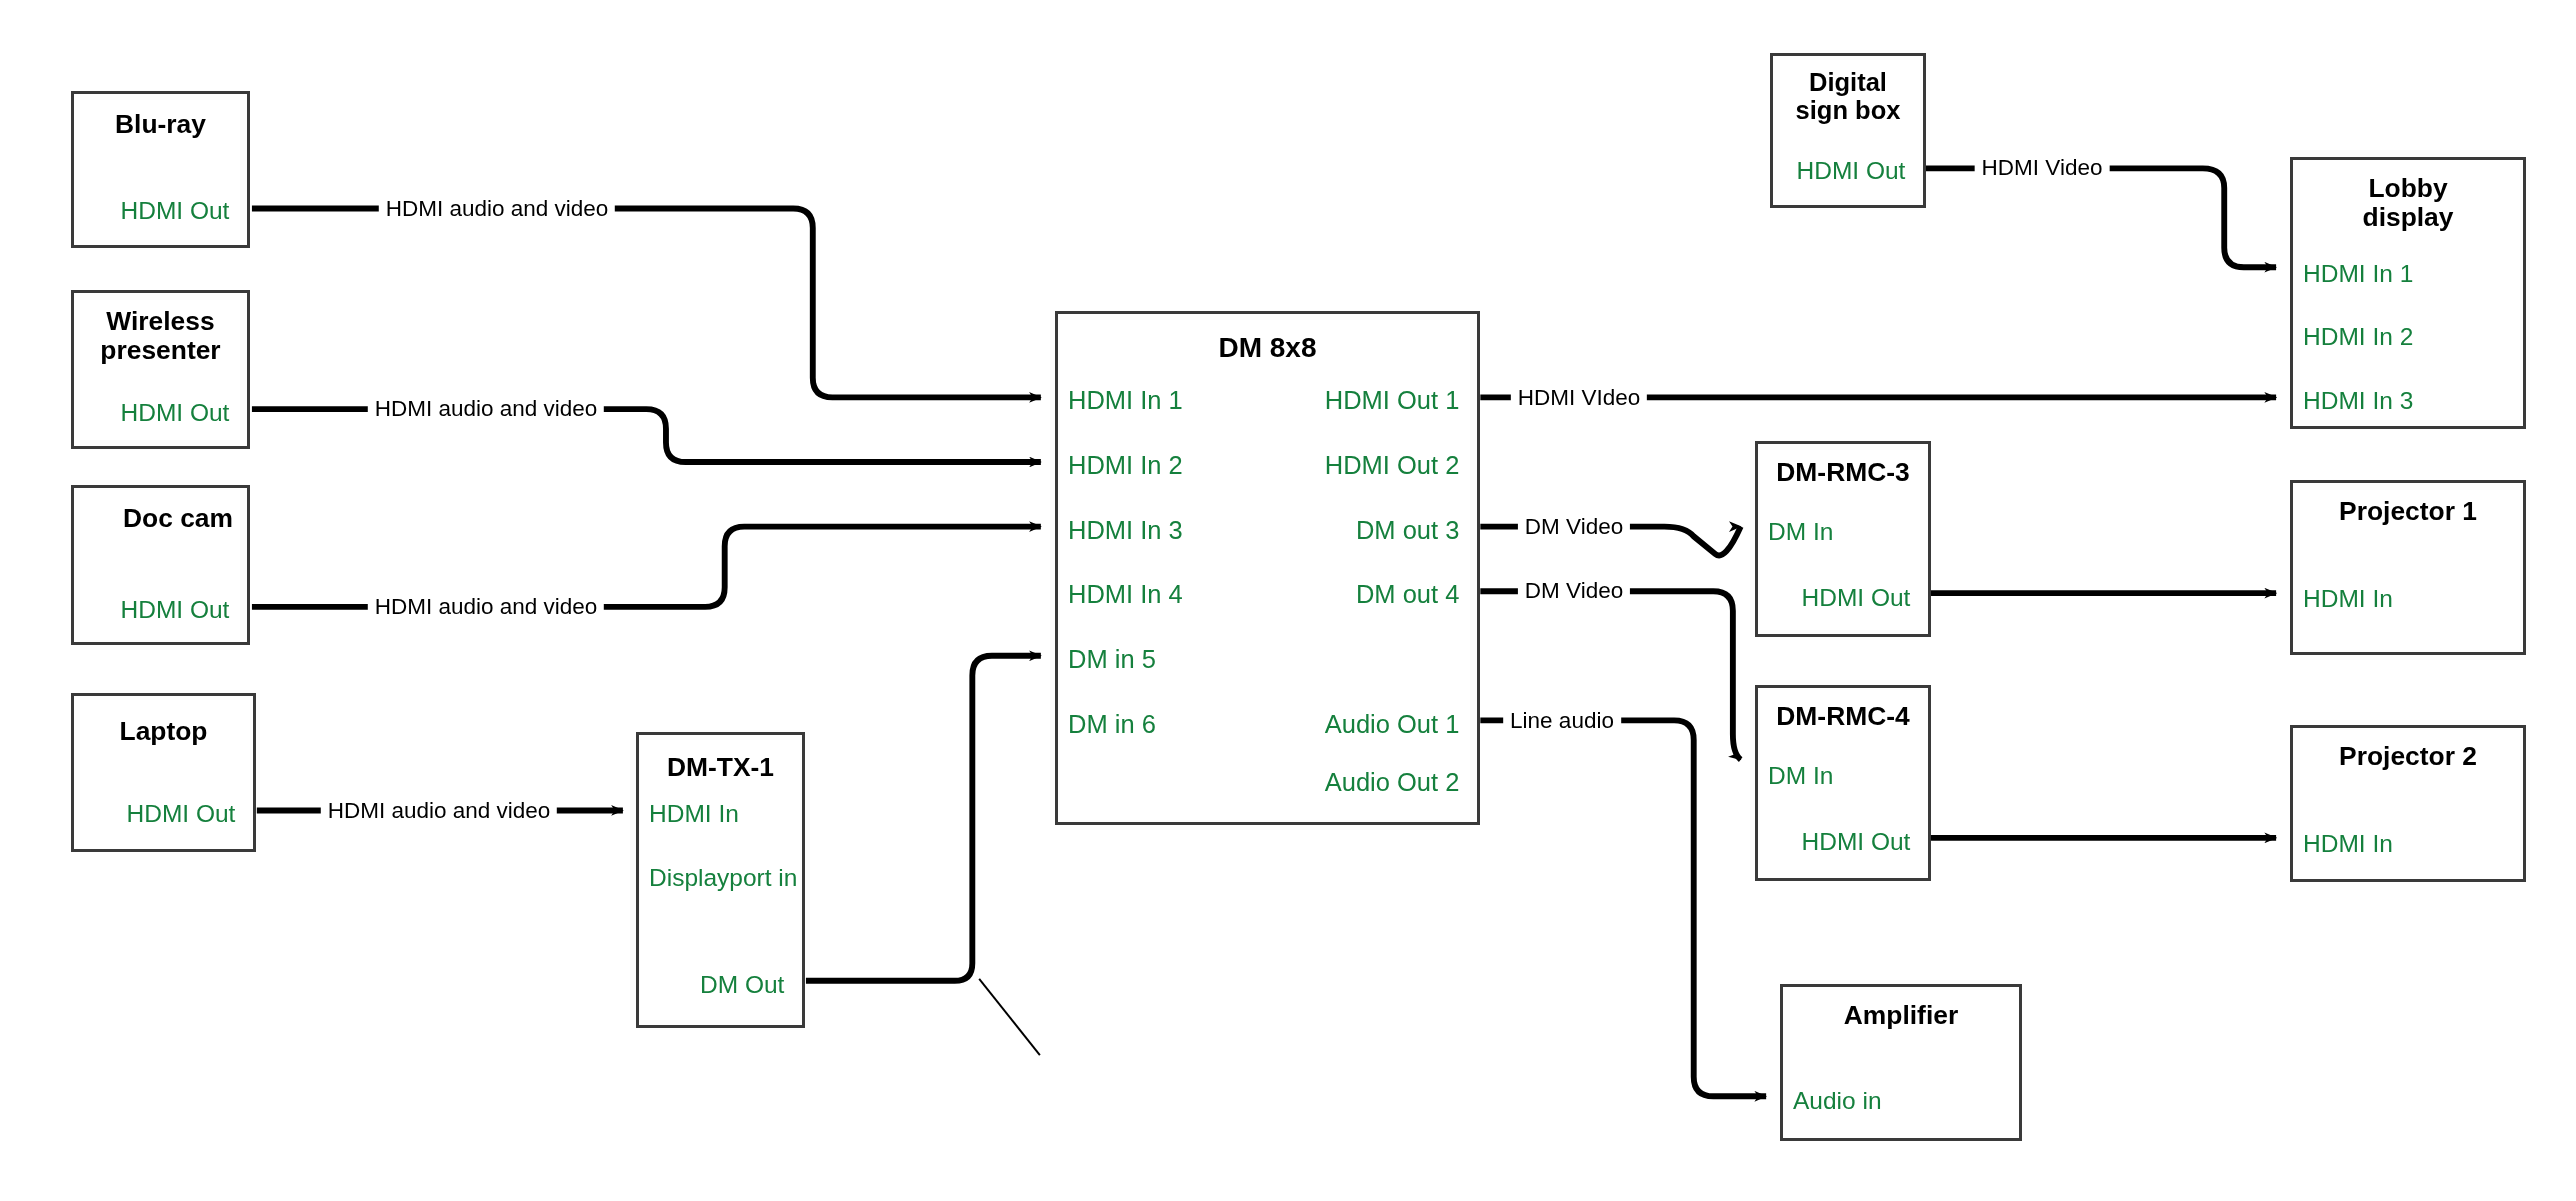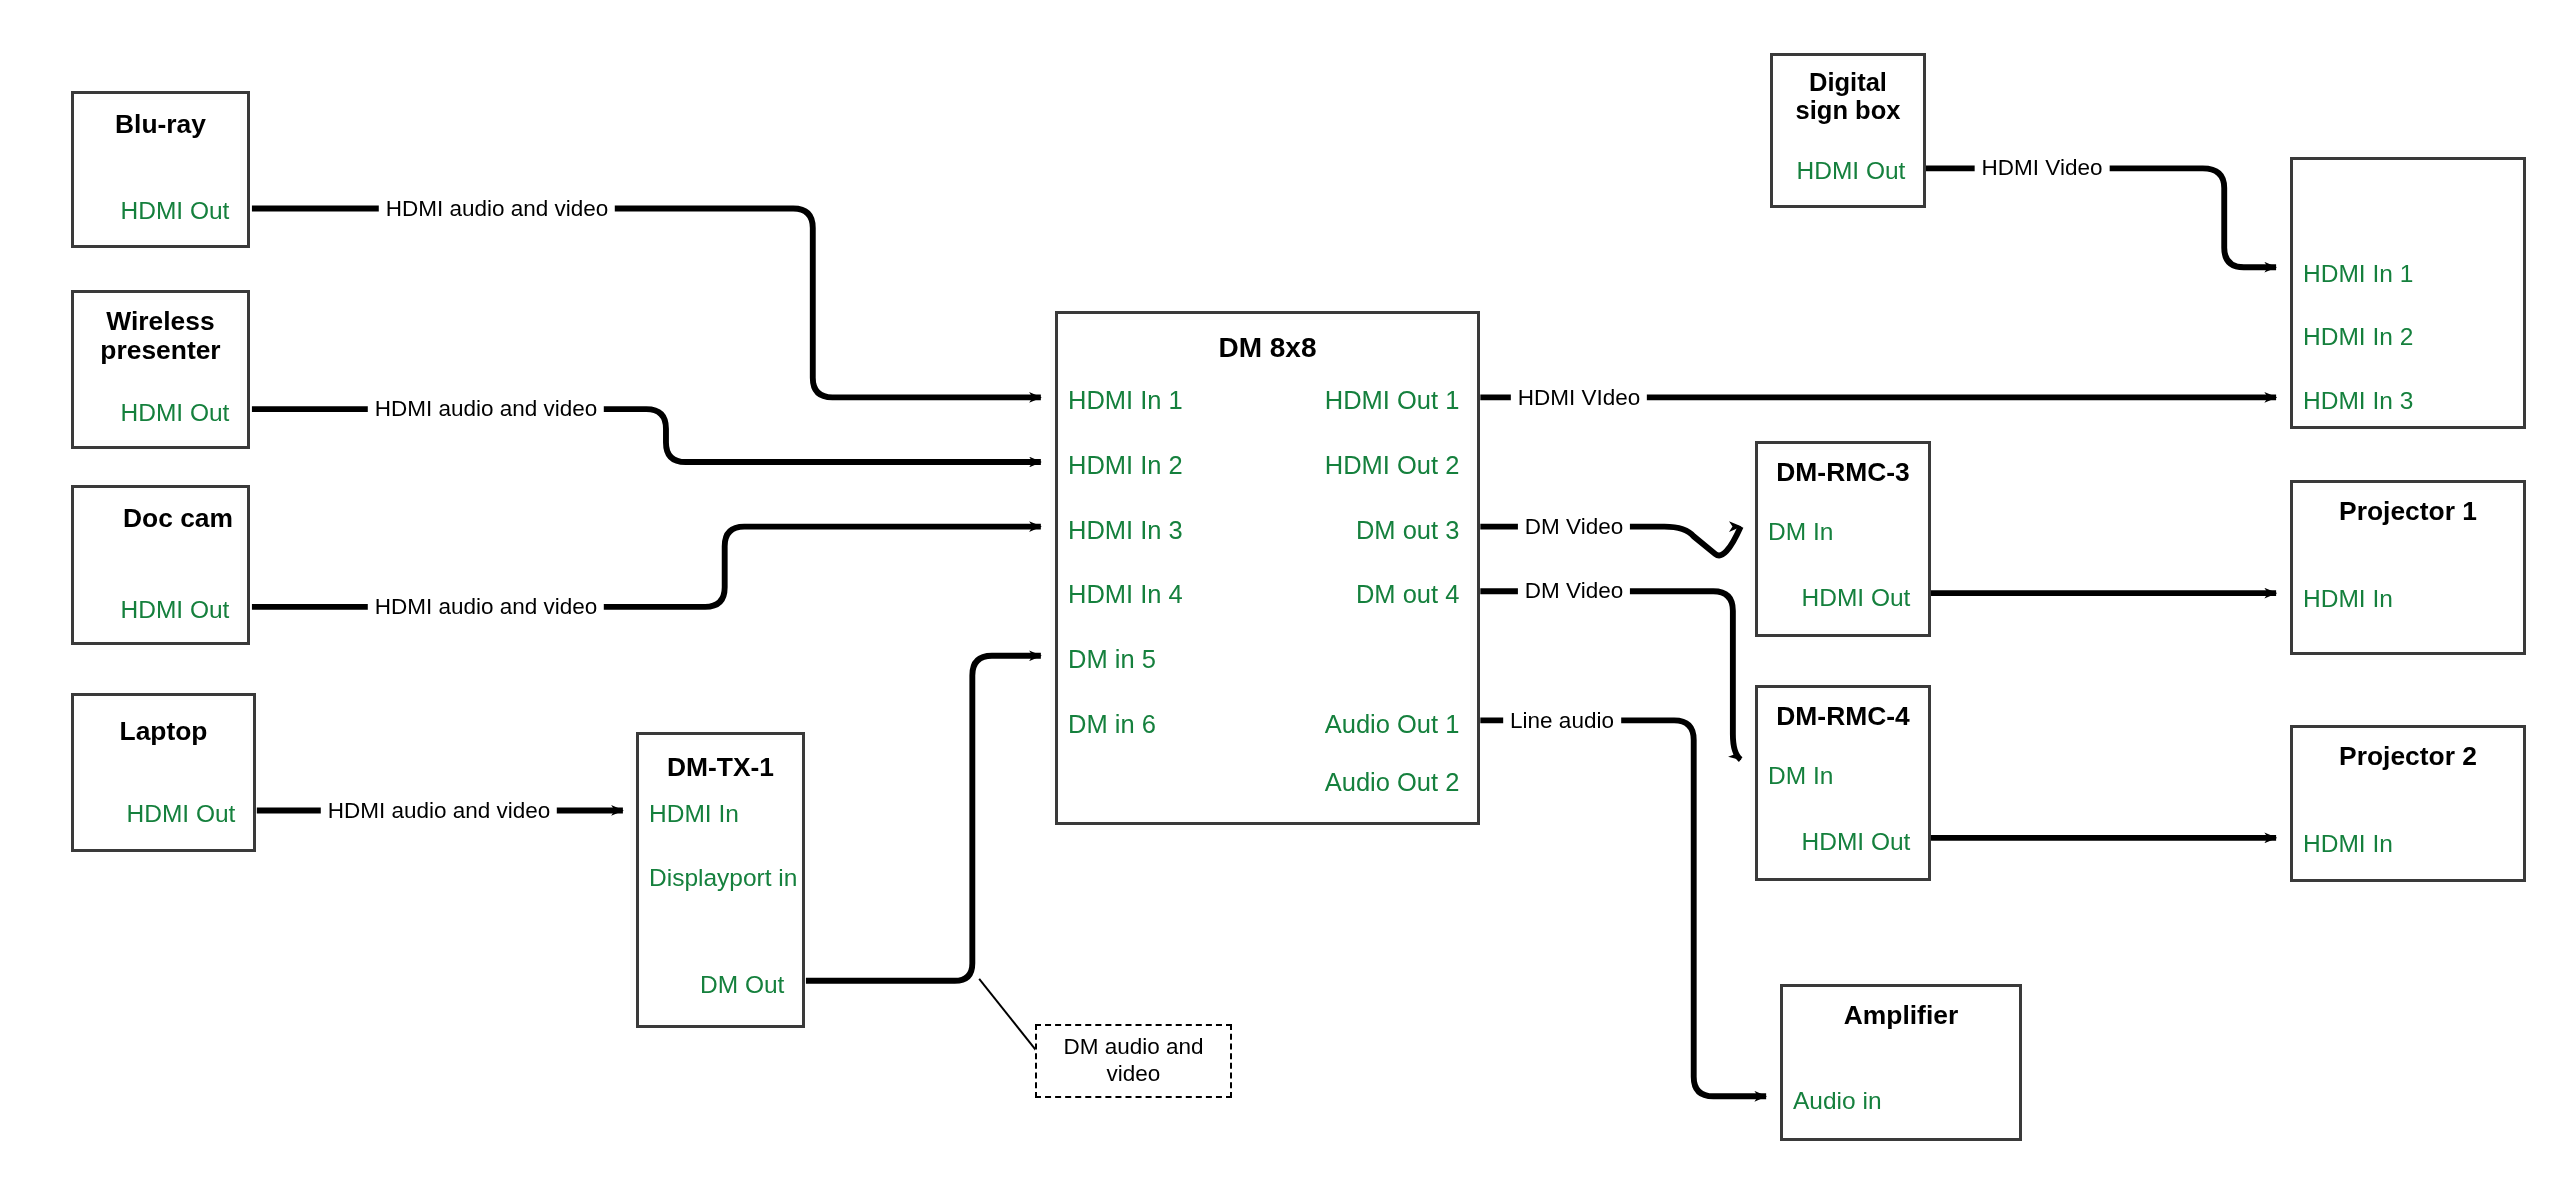--- a/index.html
+++ b/index.html
@@ -99,20 +99,21 @@
     <div class="port r" style="font-size:25.5px;top:396px;">Audio Out 1</div>
     <div class="port r" style="font-size:25.5px;top:454px;">Audio Out 2</div>
   </div>
 
   <div class="node" style="left:1770px;top:53px;width:156px;height:155px;">
     <div class="title" style="font-size:25.5px;margin-top:11.7px;padding:0 9.8px;text-align:center;">Digital sign box</div>
     <div class="port r" style="font-size:24.5px;top:101px;">HDMI Out</div>
   </div>
 
   <div class="node" style="left:2290px;top:157px;width:236px;height:272px;">
+    <div class="title" style="font-size:26.4px;margin-top:13.7px;padding:0 35px;">Lobby display</div>
     <div class="port l" style="font-size:24.5px;top:100px;">HDMI In 1</div>
     <div class="port l" style="font-size:24.5px;top:163px;">HDMI In 2</div>
     <div class="port l" style="font-size:24.5px;top:227px;">HDMI In 3</div>
   </div>
 
   <div class="node" style="left:1755px;top:441px;width:176px;height:196px;">
     <div class="title" style="font-size:26.4px;margin-top:13.7px;">DM-RMC-3</div>
     <div class="port l" style="font-size:24.5px;top:74px;">DM In</div>
     <div class="port r" style="font-size:24.5px;top:140px;">HDMI Out</div>
   </div>
@@ -141,18 +142,15 @@
   <div class="edge-label" style="left:497px;top:209px;font-size:22.5px;">HDMI audio and video</div>
   <div class="edge-label" style="left:486px;top:409px;font-size:22.5px;">HDMI audio and video</div>
   <div class="edge-label" style="left:486px;top:607px;font-size:22.5px;">HDMI audio and video</div>
   <div class="edge-label" style="left:439px;top:811px;font-size:22.5px;">HDMI audio and video</div>
   <div class="edge-label" style="left:1579px;top:398px;font-size:22.5px;">HDMI VIdeo</div>
   <div class="edge-label" style="left:1574px;top:527px;font-size:22.5px;">DM Video</div>
   <div class="edge-label" style="left:1574px;top:591px;font-size:22.5px;">DM Video</div>
   <div class="edge-label" style="left:1562px;top:721px;font-size:22.5px;">Line audio</div>
   <div class="edge-label" style="left:2042px;top:168px;font-size:22.5px;">HDMI Video</div>
 
-  <div class="dashbox" style="left:1035px;top:1024px;width:197px;height:74px;font-size:22.5px;padding:0 11.7px;">
-    <span>DM audio and video</span>
-  </div>
 
 </div>
 
 
 </body></html>

